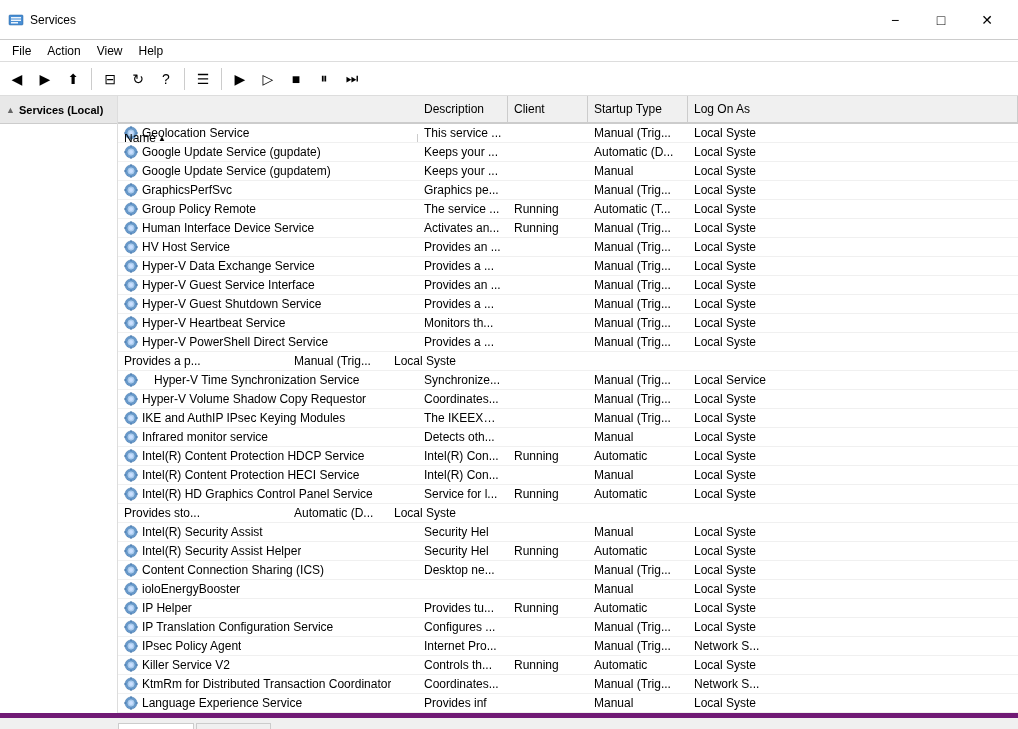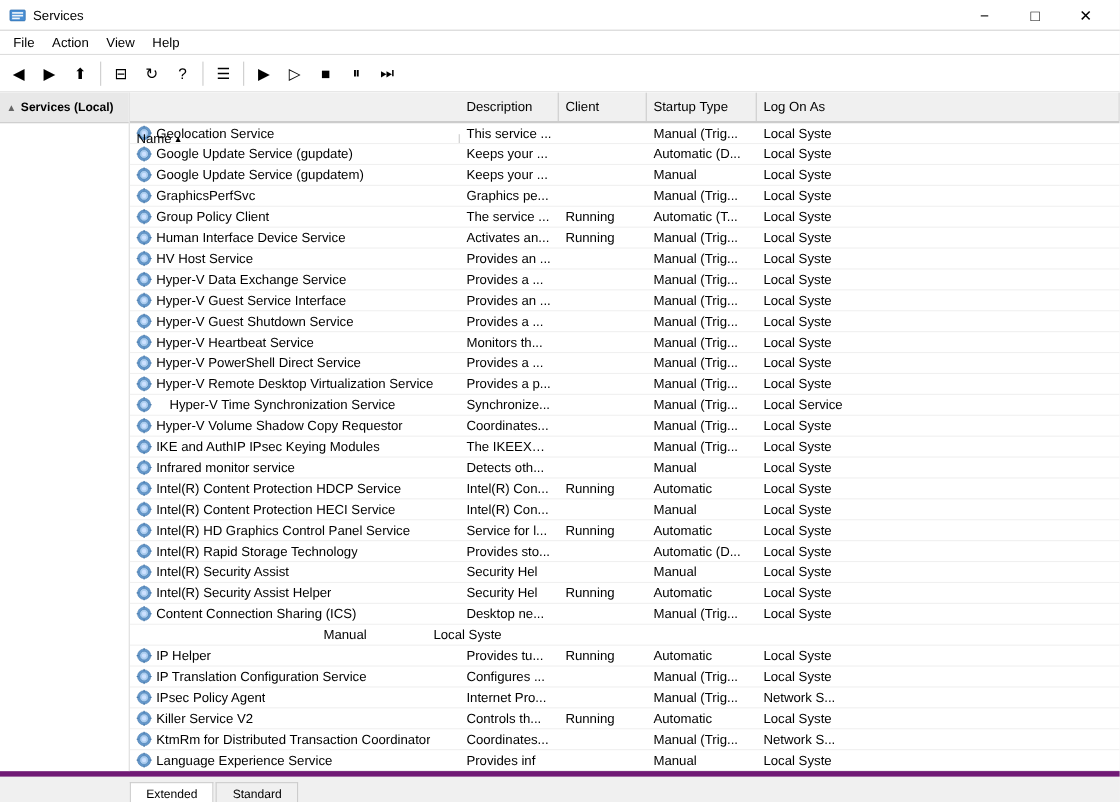--- a/index.html
+++ b/index.html
@@ -5,21 +5,21 @@
     * { margin: 0; padding: 0; box-sizing: border-box; }
     body { font-family: 'Segoe UI', Tahoma, sans-serif; font-size: 12px; background: #f0f0f0; }
 
     
     .title-bar {
       background: #fff;
       border-bottom: 1px solid #ccc;
       display: flex;
       align-items: center;
       padding: 8px 8px;
-      height: 28px;
+      height: 40px;
     }
     .title-bar-icon { width: 16px; height: 16px; margin-right: 6px; }
     .title-bar-text { font-size: 12px; color: #000; }
     .title-bar-controls { margin-left: auto; display: flex; gap: 0; }
     .title-btn {
       width: 46px; height: 28px; border: none; background: transparent;
       cursor: pointer; font-size: 14px; display: flex; align-items: center; justify-content: center;
     }
 
     
@@ -351,21 +351,21 @@
               <svg width="14" height="14" viewBox="0 0 14 14">
     <circle cx="7" cy="7" r="6" fill="#6699cc" stroke="#4477aa" stroke-width="0.5"></circle>
     <circle cx="7" cy="7" r="4" fill="#aaccee" stroke="#4477aa" stroke-width="0.5"></circle>
     <circle cx="7" cy="7" r="2" fill="#cce0ff"></circle>
     <line x1="7" y1="2" x2="7" y2="0" stroke="#4477aa" stroke-width="1"></line>
     <line x1="12" y1="7" x2="14" y2="7" stroke="#4477aa" stroke-width="1"></line>
     <line x1="7" y1="12" x2="7" y2="14" stroke="#4477aa" stroke-width="1"></line>
     <line x1="2" y1="7" x2="0" y2="7" stroke="#4477aa" stroke-width="1"></line>
   </svg>
             </span>
-      <span style="overflow:hidden;text-overflow:ellipsis;white-space:nowrap;">Group Policy Client</span>
+      <span style="overflow:hidden;text-overflow:ellipsis;white-space:nowrap;">Group Policy Remote</span>
     </div>
     <div class="td td-desc">The service ...</div>
     <div class="td td-status">Running</div>
     <div class="td td-startup">Automatic (T...</div>
     <div class="td td-logon">Local Syste</div>
   </div>
         <div class="table-row">
     <div class="td td-name">
       <span class="service-icon">
               <svg width="14" height="14" viewBox="0 0 14 14">
@@ -499,34 +499,20 @@
   </svg>
             </span>
       <span style="overflow:hidden;text-overflow:ellipsis;white-space:nowrap;">Hyper-V PowerShell Direct Service</span>
     </div>
     <div class="td td-desc">Provides a ...</div>
     <div class="td td-status"></div>
     <div class="td td-startup">Manual (Trig...</div>
     <div class="td td-logon">Local Syste</div>
   </div>
         <div class="table-row">
-    <div class="td td-name">
-      <span class="service-icon">
-              <svg width="14" height="14" viewBox="0 0 14 14">
-    <circle cx="7" cy="7" r="6" fill="#6699cc" stroke="#4477aa" stroke-width="0.5"></circle>
-    <circle cx="7" cy="7" r="4" fill="#aaccee" stroke="#4477aa" stroke-width="0.5"></circle>
-    <circle cx="7" cy="7" r="2" fill="#cce0ff"></circle>
-    <line x1="7" y1="2" x2="7" y2="0" stroke="#4477aa" stroke-width="1"></line>
-    <line x1="12" y1="7" x2="14" y2="7" stroke="#4477aa" stroke-width="1"></line>
-    <line x1="7" y1="12" x2="7" y2="14" stroke="#4477aa" stroke-width="1"></line>
-    <line x1="2" y1="7" x2="0" y2="7" stroke="#4477aa" stroke-width="1"></line>
-  </svg>
-            </span>
-      <span style="overflow:hidden;text-overflow:ellipsis;white-space:nowrap;">Hyper-V Remote Desktop Virtualization Service</span>
-    </div>
     <div class="td td-desc">Provides a p...</div>
     <div class="td td-status"></div>
     <div class="td td-startup">Manual (Trig...</div>
     <div class="td td-logon">Local Syste</div>
   </div>
         <div class="table-row">
     <div class="td td-name">
       <span class="service-icon">
               <svg width="14" height="14" viewBox="0 0 14 14">
     <circle cx="7" cy="7" r="6" fill="#6699cc" stroke="#4477aa" stroke-width="0.5"></circle>
@@ -659,34 +645,20 @@
   </svg>
             </span>
       <span style="overflow:hidden;text-overflow:ellipsis;white-space:nowrap;">Intel(R) HD Graphics Control Panel Service</span>
     </div>
     <div class="td td-desc">Service for l...</div>
     <div class="td td-status">Running</div>
     <div class="td td-startup">Automatic</div>
     <div class="td td-logon">Local Syste</div>
   </div>
         <div class="table-row">
-    <div class="td td-name">
-      <span class="service-icon">
-              <svg width="14" height="14" viewBox="0 0 14 14">
-    <circle cx="7" cy="7" r="6" fill="#6699cc" stroke="#4477aa" stroke-width="0.5"></circle>
-    <circle cx="7" cy="7" r="4" fill="#aaccee" stroke="#4477aa" stroke-width="0.5"></circle>
-    <circle cx="7" cy="7" r="2" fill="#cce0ff"></circle>
-    <line x1="7" y1="2" x2="7" y2="0" stroke="#4477aa" stroke-width="1"></line>
-    <line x1="12" y1="7" x2="14" y2="7" stroke="#4477aa" stroke-width="1"></line>
-    <line x1="7" y1="12" x2="7" y2="14" stroke="#4477aa" stroke-width="1"></line>
-    <line x1="2" y1="7" x2="0" y2="7" stroke="#4477aa" stroke-width="1"></line>
-  </svg>
-            </span>
-      <span style="overflow:hidden;text-overflow:ellipsis;white-space:nowrap;">Intel(R) Rapid Storage Technology</span>
-    </div>
     <div class="td td-desc">Provides sto...</div>
     <div class="td td-status"></div>
     <div class="td td-startup">Automatic (D...</div>
     <div class="td td-logon">Local Syste</div>
   </div>
         <div class="table-row">
     <div class="td td-name">
       <span class="service-icon">
               <svg width="14" height="14" viewBox="0 0 14 14">
     <circle cx="7" cy="7" r="6" fill="#6699cc" stroke="#4477aa" stroke-width="0.5"></circle>
@@ -739,20 +711,34 @@
   </svg>
             </span>
       <span style="overflow:hidden;text-overflow:ellipsis;white-space:nowrap;">Content Connection Sharing (ICS)</span>
     </div>
     <div class="td td-desc">Desktop ne...</div>
     <div class="td td-status"></div>
     <div class="td td-startup">Manual (Trig...</div>
     <div class="td td-logon">Local Syste</div>
   </div>
         <div class="table-row">
+    <div class="td td-name">
+      <span class="service-icon">
+              <svg width="14" height="14" viewBox="0 0 14 14">
+    <circle cx="7" cy="7" r="6" fill="#6699cc" stroke="#4477aa" stroke-width="0.5"></circle>
+    <circle cx="7" cy="7" r="4" fill="#aaccee" stroke="#4477aa" stroke-width="0.5"></circle>
+    <circle cx="7" cy="7" r="2" fill="#cce0ff"></circle>
+    <line x1="7" y1="2" x2="7" y2="0" stroke="#4477aa" stroke-width="1"></line>
+    <line x1="12" y1="7" x2="14" y2="7" stroke="#4477aa" stroke-width="1"></line>
+    <line x1="7" y1="12" x2="7" y2="14" stroke="#4477aa" stroke-width="1"></line>
+    <line x1="2" y1="7" x2="0" y2="7" stroke="#4477aa" stroke-width="1"></line>
+  </svg>
+            </span>
+      <span style="overflow:hidden;text-overflow:ellipsis;white-space:nowrap;">ioloEnergyBooster</span>
+    </div>
     <div class="td td-desc"></div>
     <div class="td td-status"></div>
     <div class="td td-startup">Manual</div>
     <div class="td td-logon">Local Syste</div>
   </div>
         <div class="table-row">
     <div class="td td-name">
       <span class="service-icon">
               <svg width="14" height="14" viewBox="0 0 14 14">
     <circle cx="7" cy="7" r="6" fill="#6699cc" stroke="#4477aa" stroke-width="0.5"></circle>

